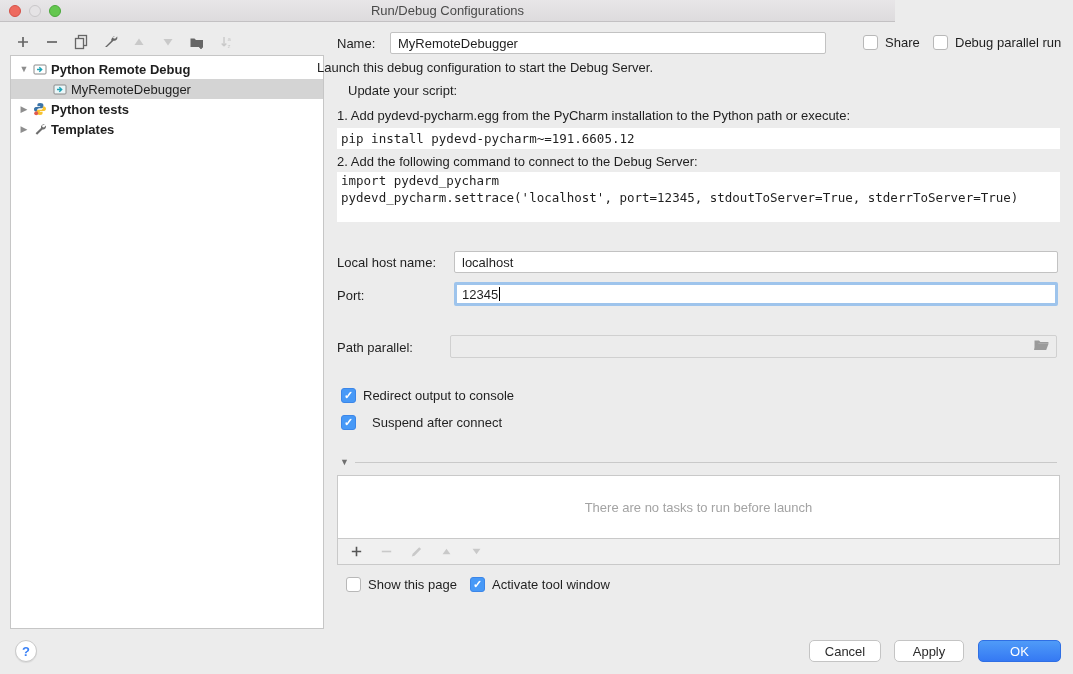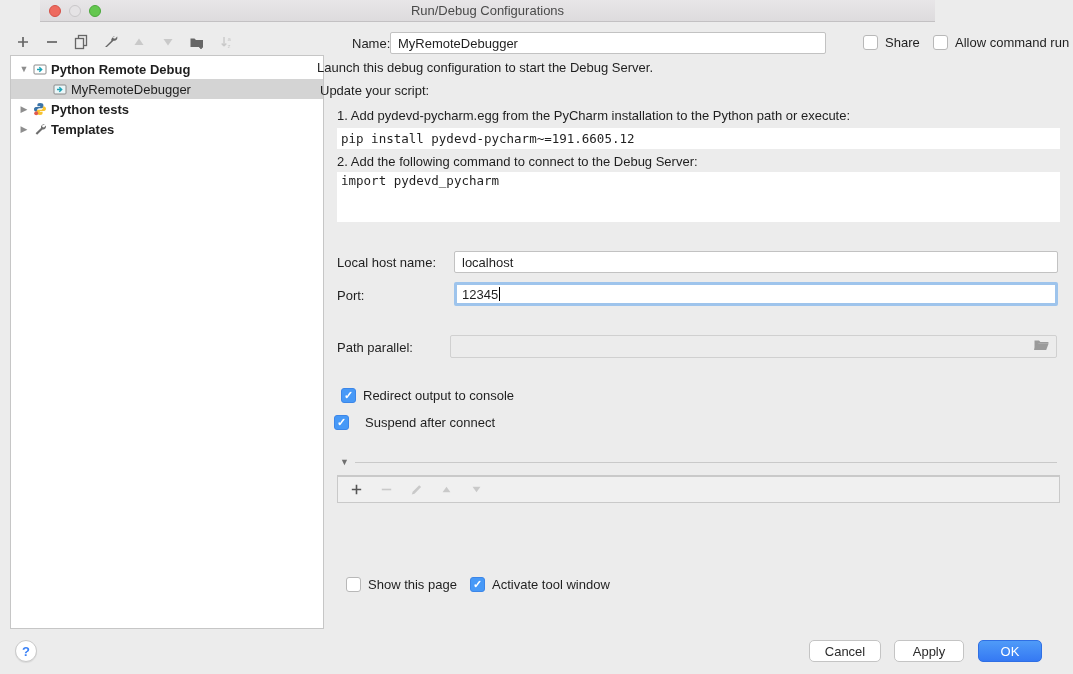--- a/index.html
+++ b/index.html
@@ -7,21 +7,21 @@
   body {
     font-family:"Liberation Sans", sans-serif;
     font-size:13px; color:#1f1f1f;
     background:#ececec; position:relative; overflow:hidden;
   }
   
   .titlebar {
     position:absolute; left:0; top:0; width:895px; height:22px;
     background:linear-gradient(#e8e6e8,#dddbdd);
     border-bottom:1px solid #c3c1c3;
-    display:flex; align-items:center; justify-content:center;margin-left:40px;
+    display:flex; align-items:center; justify-content:center;
   }
   .traffic { position:absolute; left:9px; top:5px; display:flex; gap:8px; }
   .tl { width:12px; height:12px; border-radius:50%; }
   .tl.red   { background:#ee6a5f; border:1px solid #d55148; }
   .tl.gray  { background:#e5e3e5; border:1px solid #c9c7c9; }
   .tl.green { background:#64c74f; border:1px solid #4ba83c; }
   .title-text { color:#4a4a4a; font-size:13px; }
   
   .tree-toolbar { position:absolute; left:14px; top:30px; height:24px; display:flex; align-items:center; gap:11px; }
   .tbtn { width:18px; height:18px; display:flex; align-items:center; justify-content:center; }
@@ -189,39 +189,39 @@
     <span class="arrow">▶</span>
     <span class="t-icon">
       <svg width="14" height="14" viewBox="0 0 14 14">
           <path d="M12 2.6a2.9 2.9 0 0 0-4 3.3L2.6 11.3l1.5 1.5 5.4-5.4a2.9 2.9 0 0 0 3.4-3.8L11 5.5l-1.6-.4-.4-1.6z" fill="#6e6e6e"></path>
         </svg>
     </span>
     <span class="t-label">Templates</span>
   </div>
 </div>
 
-<label class="txt flabel" style="left:337px; top:36px;margin-left:15px;">Name:</label>
+<label class="txt flabel" style="left:337px; top:36px;">Name:</label>
 <div class="rp" style="left:390px; top:32px; width:436px; height:22px;">
   <input class="tfield" value="MyRemoteDebugger" style="">
 </div>
 <div class="cb-row" style="left:863px; top:35px;">
   <span class="checkbox"></span>
   <span>Share</span>
 </div>
 <div class="cb-row" style="left:933px; top:35px;">
   <span class="checkbox"></span>
-  <span>Allow command run</span>
+  <span>Debug parallel run</span>
 </div>
 
 <div class="txt" style="left:317px; top:60px;">Launch this debug configuration to start the Debug Server.</div>
-<div class="txt" style="left:320px; top:83px;">Update your script:</div>
+<div class="txt" style="left:348px; top:83px;">Update your script:</div>
 <div class="txt" style="left:337px; top:108px;">1. Add pydevd-pycharm.egg from the PyCharm installation to the Python path or execute:</div>
 <div class="rp code-strip" style="left:337px; top:128px; width:723px; height:21px;">pip install pydevd-pycharm~=191.6605.12</div>
 <div class="txt" style="left:337px; top:154px;">2. Add the following command to connect to the Debug Server:</div>
-<div class="rp code-strip" style="left:337px; top:172px; width:723px; height:50px; padding-top:0;"><span>import pydevd_pycharm</span><br></div>
+<div class="rp code-strip" style="left:337px; top:172px; width:723px; height:50px; padding-top:0;"><span>import pydevd_pycharm</span><br><span>pydevd_pycharm.settrace('localhost', port=12345, stdoutToServer=True, stderrToServer=True)</span></div>
 
 <label class="txt flabel" style="left:337px; top:255px;">Local host name:</label>
 <div class="rp" style="left:454px; top:251px; width:604px; height:22px;">
   <input class="tfield" value="localhost" style="">
 </div>
 
 <label class="txt flabel" style="left:337px; top:288px;">Port:</label>
 <div class="rp port-focus" style="left:454px; top:282px; width:604px; height:24px;">
   <span>12345</span>
   <span class="caret"></span>
@@ -234,31 +234,32 @@
         <path d="M1.5 2.5h4.5l1.4 1.6h8v1.6h-10l-2.2 6H1.5z" fill="#9b9b9b"></path>
         <path d="M3.3 5.7h12.2l-2.3 6.2H1z" fill="#9b9b9b"></path>
       </svg>
   </span>
 </div>
 
 <div class="cb-row" style="left:341px; top:388px;">
   <span class="checkbox checked"></span>
   <span>Redirect output to console</span>
 </div>
-<div class="cb-row" style="left:334px; top:415px;gap:16px;">
+<div class="cb-row" style="left:341px; top:415px;gap:16px;">
   <span class="checkbox checked"></span>
   <span>Suspend after connect</span>
 </div>
 
 <div class="section-hdr" style="left:340px; top:457px; width:717px;">
   <span class="tri">▼</span>
   <span class="line"></span>
 </div>
 
 <div class="tasks-box">
+  <div class="tasks-empty">There are no tasks to run before launch</div>
   <div class="tasks-toolbar">
     <span class="tbtn">
       <svg width="15" height="15" viewBox="0 0 16 16">
           <path d="M8 3v10M3 8h10" stroke="#555" stroke-width="1.7" fill="none"></path>
         </svg>
     </span>
     <span class="tbtn">
       <svg width="15" height="15" viewBox="0 0 16 16">
           <path d="M3 8h10" stroke="#c9c9c9" stroke-width="1.7" fill="none"></path>
         </svg>
@@ -288,13 +289,13 @@
 <div class="cb-row" style="left:470px; top:577px;justify-content:flex-end;">
   <span class="checkbox checked"></span>
   <span>Activate tool window</span>
 </div>
 
 <div class="help-btn">
     <span>?</span>
   </div>
 <div class="btn" style="left:809px; top:640px; width:72px;">Cancel</div>
 <div class="btn" style="left:894px; top:640px; width:70px;">Apply</div>
-<div class="btn primary" style="left:978px; top:640px; width:64px;">OK</div>
+<div class="btn primary" style="left:978px; top:640px; width:83px;">OK</div>
 
 </body></html>

